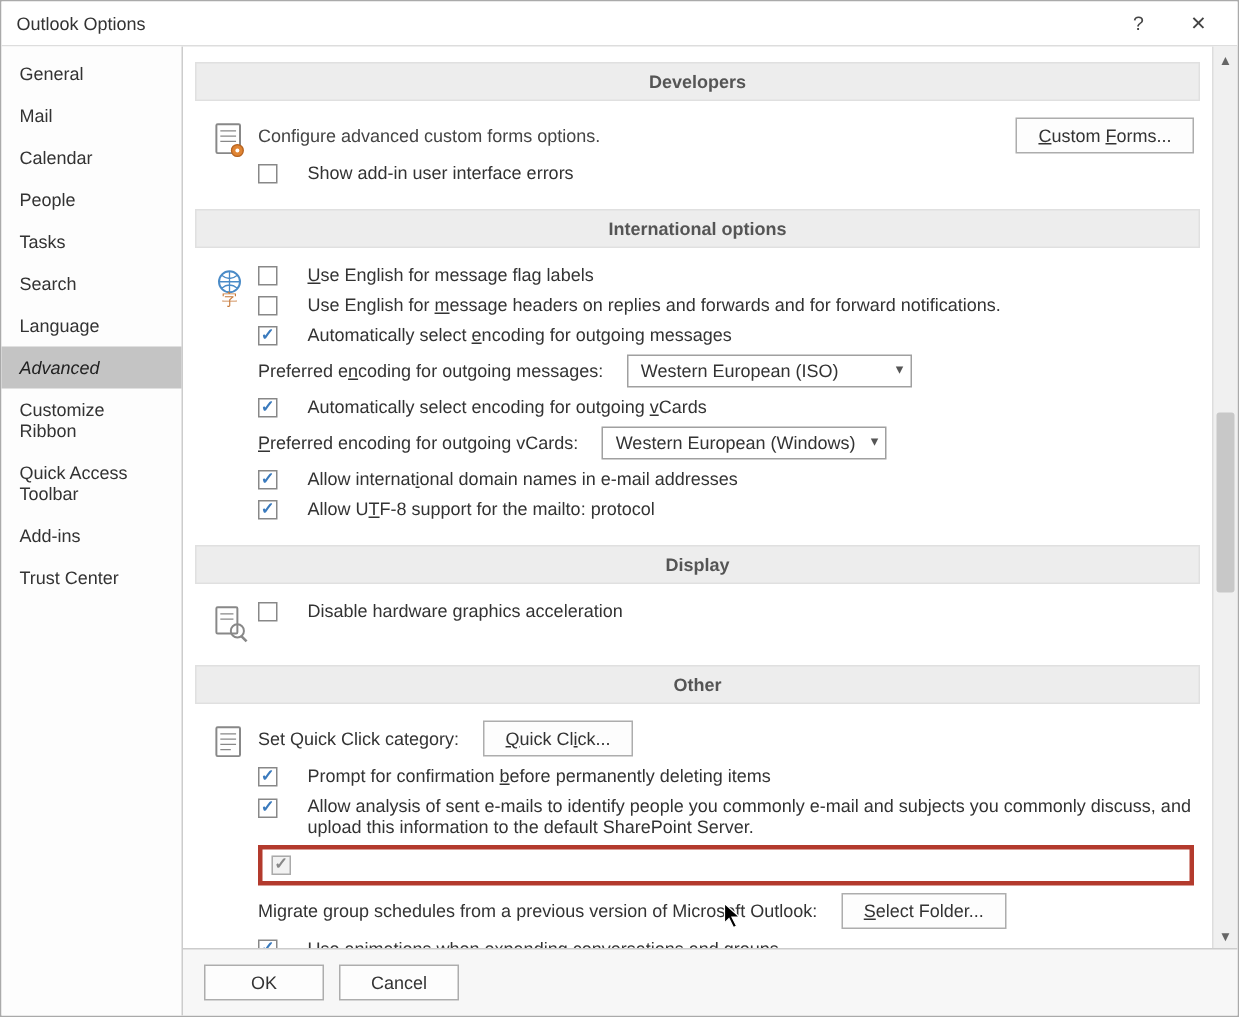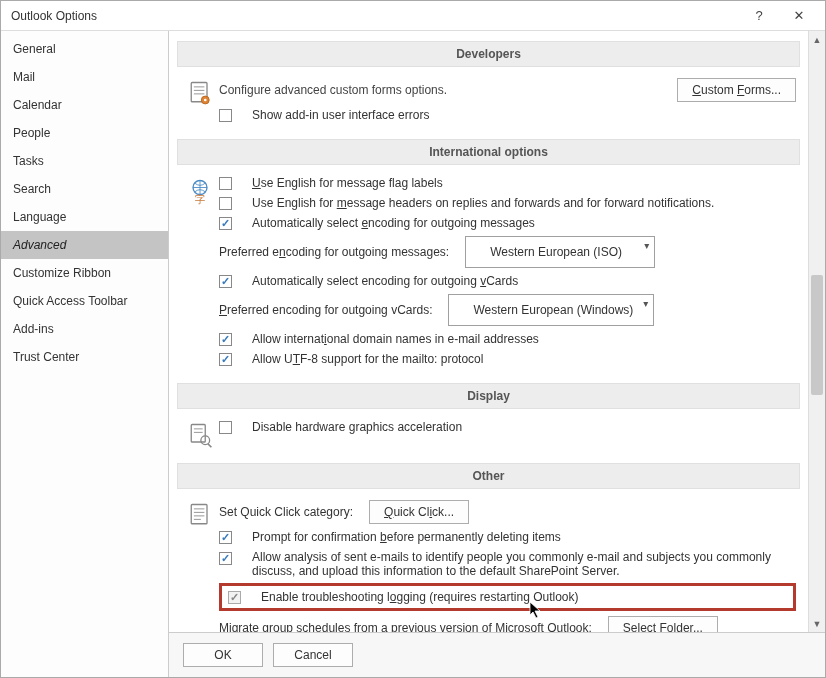--- a/index.html
+++ b/index.html
@@ -39,21 +39,21 @@
     justify-content: center;
     font-size: 13px;
     color: #444;
   }
   .body {
     flex: 1;
     display: flex;
     min-height: 0;
   }
   .sidebar {
-    width: 168px;
+    width: 121px;
     border-right: 1px solid #ccc;
     background: #fdfdfd;
     padding-top: 4px;
   }
   .sidebar .nav-item {
     padding: 7px 12px;
     font-size: 12px;
     color: #333;
     cursor: pointer;
   }
@@ -151,24 +151,24 @@
     border: 1px solid #adadad;
     background: #fdfdfd;
     padding: 4px 14px;
     font-size: 12px;
     color: #333;
     cursor: pointer;
   }
   .select {
     border: 1px solid #a0a0a0;
     background: #fff;
-    height: 32px;
+    height: 22px;
     display: inline-flex;
     align-items: center;
-    padding: 0 20px 0 24px;
+    padding: 0 20px 0 8px;
     position: relative;
     min-width: 190px;
     font-size: 12px;
   }
   .select::after {
     content: "▾";
     position: absolute;
     right: 5px;
     top: 3px;
     font-size: 10px;
@@ -340,21 +340,20 @@
                 <span class="chk checked"></span>
                 <span class="lbl">Prompt for confirmation <span class="u">b</span>efore permanently deleting items</span>
               </div>
               <div class="row" style="align-items:flex-start">
                 <span class="chk checked" style="margin-top:2px"></span>
                 <span class="lbl" style="flex:1">Allow analysis of sent e-mails to identify people you commonly e-mail and subjects you commonly discuss, and upload this information to the default SharePoint Server.</span>
               </div>
               <div class="highlight-box">
                 <div class="row" style="padding:0">
                   <span class="chk checked disabled"></span>
-                  <span class="lbl">Enable troubleshooting l<span class="u">o</span>gging (requires restarting Outlook)</span>
                 </div>
               </div>
               <div class="row">
                 <span class="lbl">Migrate group schedules from a previous version of Microsoft Outlook:</span>
                 <button class="btn"><span class="u">S</span>elect Folder...</button>
               </div>
               <div class="row">
                 <span class="chk checked"></span>
                 <span class="lbl">Use animations when expanding conversations and groups</span>
               </div>

